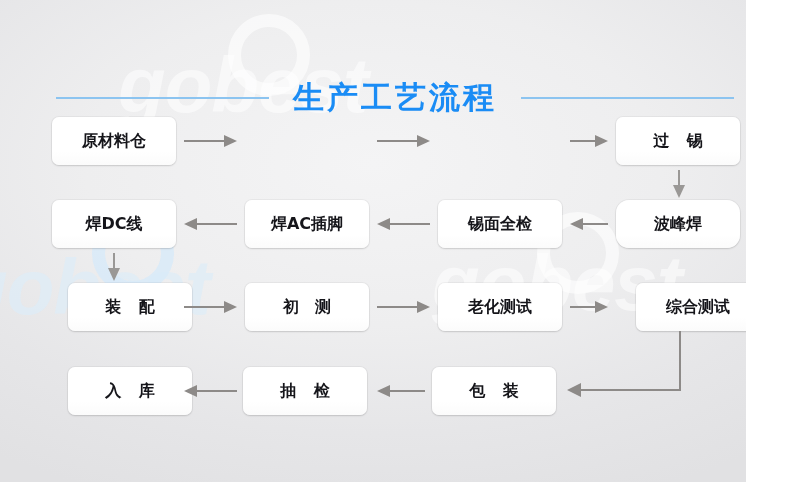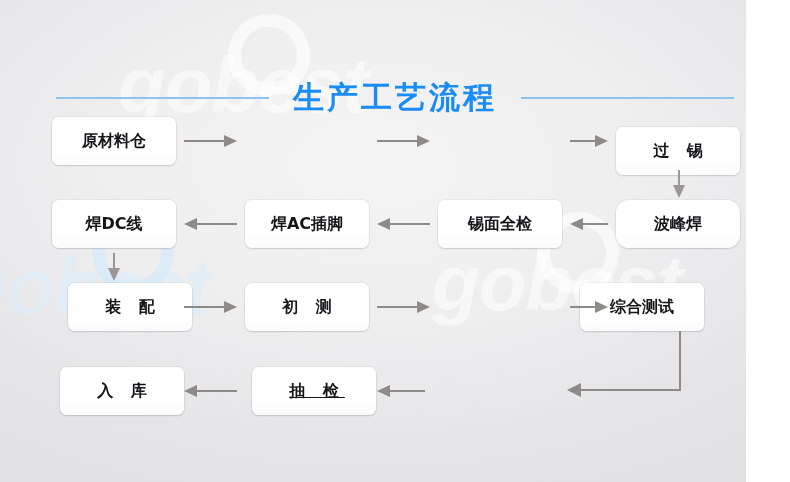--- a/index.html
+++ b/index.html
@@ -170,21 +170,21 @@
   <div class="wm-ring b"></div>
   <div class="wm-ring c"></div>
 
   <div class="title-wrap">
     <div class="title-rule"></div>
     <div class="page-title">生产工艺流程</div>
     <div class="title-rule"></div>
   </div>
 
   <div class="node" style="left:52px;  top:117px;">原材料仓</div>
-  <div class="node sp" style="left:616px; top:117px;margin-top:10px;">过 锡</div>
+  <div class="node sp" style="left:616px; top:117px;">过 锡</div>
 
   <div class="arrow-h right" style="left:184px; top:135px; width:53px;">
     <div class="shaft"></div>
     <div class="head"></div>
   </div>
   <div class="arrow-h right" style="left:377px; top:135px; width:53px;">
     <div class="shaft"></div>
     <div class="head"></div>
   </div>
   <div class="arrow-h right" style="left:570px; top:135px; width:38px;">
@@ -214,44 +214,46 @@
     <div class="head"></div>
     <div class="shaft"></div>
   </div>
 
   <div class="arrow-v" style="left:107px; top:253px; height:28px;">
     <div class="shaft"></div>
     <div class="head"></div>
   </div>
 
   <div class="node sp" style="left:68px;  top:283px;">装 配</div>
-  <div class="node sp" style="left:245px; top:283px;">初 测</div>
-  <div class="node" style="left:580px; top:283px;">综合测试</div>
+  <div class="node sp" style="left:245px; top:283px;font-family:Liberation Serif, serif;">初 测</div>
+  <div class="node" style="left:438px; top:283px;">老化测试</div>
+  <div class="node" style="left:636px; top:283px;">综合测试</div>
 
   <div class="arrow-h right" style="left:184px; top:301px; width:53px;">
     <div class="shaft"></div>
     <div class="head"></div>
   </div>
   <div class="arrow-h right" style="left:377px; top:301px; width:53px;">
     <div class="shaft"></div>
     <div class="head"></div>
   </div>
   <div class="arrow-h right" style="left:570px; top:301px; width:38px;">
     <div class="shaft"></div>
     <div class="head"></div>
   </div>
 
   <div class="elbow" style="left:555px; top:331px; width:130px; height:62px;">
     <div class="vseg" style="left:124px; top:0px; height:60px;"></div>
     <div class="hseg" style="left:26px;  top:58px; width:100px;"></div>
     <div class="ehead" style="left:12px; top:52px;"></div>
   </div>
 
-  <div class="node sp" style="left:60px;  top:367px;">入 库</div>
-  <div class="node sp" style="left:252px; top:367px;text-decoration:underline;">抽 检</div>
+  <div class="node sp" style="left:68px;  top:367px;">入 库</div>
+  <div class="node sp" style="left:243px; top:367px;">抽 检</div>
+  <div class="node sp" style="left:432px; top:367px;">包 装</div>
 
   <div class="arrow-h left" style="left:377px; top:385px; width:48px;">
     <div class="head"></div>
     <div class="shaft"></div>
   </div>
   <div class="arrow-h left" style="left:184px; top:385px; width:53px;">
     <div class="head"></div>
     <div class="shaft"></div>
   </div>
 

